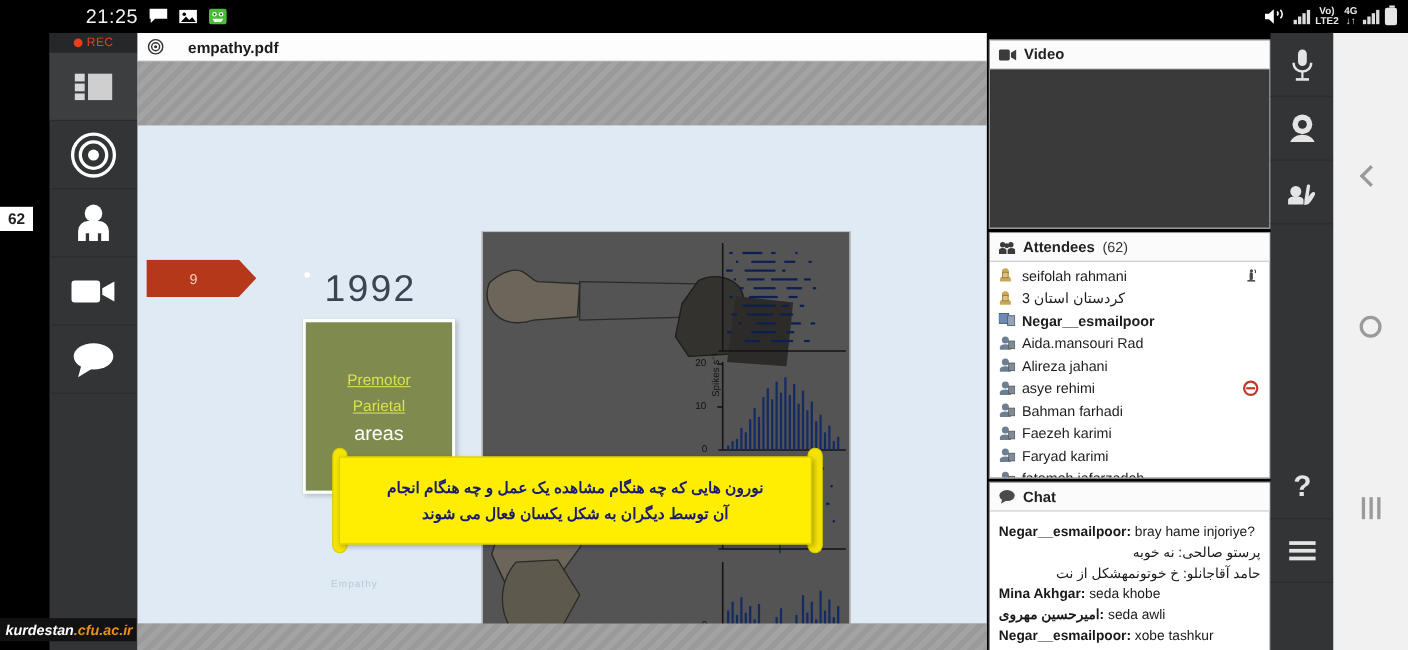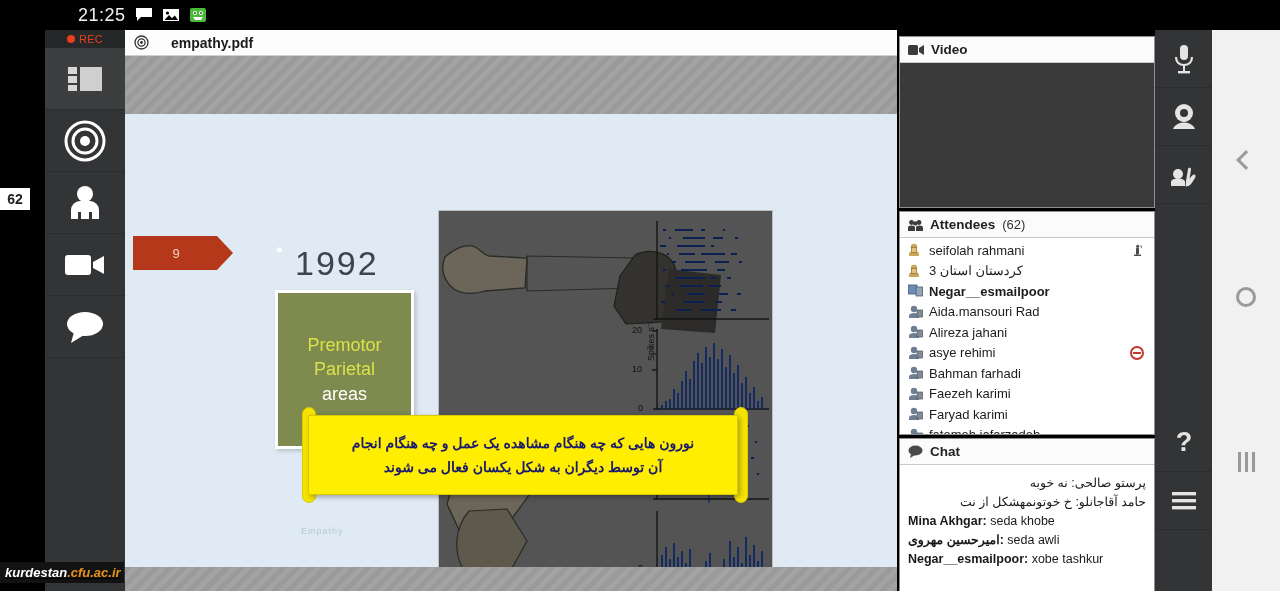--- a/index.html
+++ b/index.html
@@ -51,21 +51,21 @@
 
   .pagearrow { position:absolute; left:8px; top:122px; width:100px; height:34px; background:#b5381a;
                clip-path:polygon(0 0, 84% 0, 100% 50%, 84% 100%, 0 100%);
                display:flex; align-items:center; justify-content:center; }
   .pagearrow span { font-size:13px; color:#f0cfc4; padding-right:14px; }
 
   .year { position:absolute; left:170px; top:130px; font-size:34px; color:#3b4552; letter-spacing:2px; font-weight:300; }
   .greenbox { position:absolute; left:150px; top:176px; width:139px; height:159px; background:#7e8a4e;
               border:3px solid #fff; display:flex; flex-direction:column; align-items:center; justify-content:center;
               box-shadow:2px 2px 4px rgba(0,0,0,.18); }
-  .gb-l1,.gb-l2 { font-size:18px; color:#d9e24a; line-height:24px; }
+  .gb-l1,.gb-l2 { font-size:14px; color:#d9e24a; line-height:24px;text-decoration:underline; }
   .gb-l3 { font-size:18px; color:#ffffff; line-height:26px; }
 
   .figure { position:absolute; left:313px; top:96px; width:335px; height:386px; background:#545454;
             border:1px solid #bdbdbd; overflow:hidden; }
   .ylab { position:absolute; left:205px; top:150px; transform:rotate(-90deg); transform-origin:left top;
           font-size:9px; color:#111; white-space:nowrap; }
   .ytick { position:absolute; font-size:9px; color:#111; }
   .secbar { position:absolute; left:270px; top:358px; width:52px; height:2px; background:#1a1a1a; }
   .seclab { position:absolute; left:278px; top:362px; font-size:9px; color:#1a1a1a; }
 
@@ -73,21 +73,21 @@
              border:1px solid #d8c900; display:flex; flex-direction:column; align-items:center; justify-content:center;
              box-shadow:2px 2px 5px rgba(0,0,0,.3); }
   .co-line { font-size:14px; font-weight:bold; color:#1a1a6e; direction:rtl; line-height:24px; text-align:center; }
   .curl { position:absolute; width:14px; height:96px; background:#f5e400; border:1px solid #d8c900; border-radius:7px; }
   .curl.l { left:177px; top:293px; }
   .curl.r { left:609px; top:293px; }
 
   .emp-footer { position:absolute; left:176px; top:412px; font-size:9px; color:#b9c8d6; letter-spacing:1px; }
 
   .watermark { position:absolute; left:0; bottom:8px; width:124px; height:21px; background:#121212;
-               display:flex; align-items:center; padding-left:5px; font-style:italic; font-weight:bold; font-size:13px;text-decoration:underline; }
+               display:flex; align-items:center; padding-left:5px; font-style:italic; font-weight:bold; font-size:13px; }
   .wm-a { color:#fff; } .wm-b { color:#e8921c; }
 
   
   .rpanel { position:absolute; left:899px; width:256px; background:#fff; border:1px solid #8f8f8f; }
   .phead { height:26px; background:#fbfbfb; border-bottom:1px solid #c9c9c9;
            display:flex; align-items:center; gap:7px; padding-left:8px; }
   .phead-txt { font-size:13.5px; font-weight:bold; color:#222; }
   .phead-cnt { font-size:13px; color:#333; font-weight:normal; }
 
   #video-panel { top:36px; height:172px; }
@@ -138,20 +138,47 @@
         <path fill="#000" d="M2.5 13l4.5-5 3 3.2 2.8-2.6 3.2 4.4z"></path>
       </svg>
       <svg class="sb-ico" width="18" height="16" viewBox="0 0 18 16">
         <rect x="1" y="1" width="16" height="14" rx="2" fill="#4cbb3c"></rect>
         <circle cx="6" cy="6" r="2" fill="#fff"></circle>
           <circle cx="12" cy="6" r="2" fill="#fff"></circle>
         <circle cx="6" cy="6" r="1" fill="#1d5a14"></circle>
           <circle cx="12" cy="6" r="1" fill="#1d5a14"></circle>
         <path fill="#fff" d="M4 10h10l-2 3H6z"></path>
       </svg>
+    </div>
+    <div class="sb-right">
+      <svg width="22" height="16" viewBox="0 0 22 16">
+        <path fill="#fff" d="M1 5.5h3.5L9 1.5v13L4.5 10.5H1z"></path>
+        <path stroke="#fff" stroke-width="1.4" fill="none" d="M12 3.5c1.2 1.2 1.2 2.4 0 3.6M15 2c2.2 2.2 2.2 5.4 0 7.6"></path>
+      </svg>
+      <span class="bars">
+          <i></i>
+          <i></i>
+          <i></i>
+          <i></i>
+        </span>
+      <span class="lte-stack">
+        <span>Vo)</span>
+        <span>LTE2</span>
+      </span>
+      <span class="g4-stack">
+        <span>4G</span>
+        <span>↓↑</span>
+      </span>
+      <span class="bars">
+          <i></i>
+          <i></i>
+          <i></i>
+          <i></i>
+        </span>
+      <span class="batt"></span>
     </div>
   </div>
 
   <div class="leftrail">
     <div class="rec">
       <span class="rec-dot"></span>
       <span class="rec-txt">REC</span>
     </div>
 
     <div class="lr-btn active">
@@ -528,20 +555,21 @@
   <div class="rpanel" id="chat-panel">
     <div class="phead">
       <svg width="15" height="13" viewBox="0 0 15 13">
         <ellipse cx="7.5" cy="5.5" rx="7" ry="5" fill="#4a4a4a"></ellipse>
         <path fill="#4a4a4a" d="M3 9l-1 4 5-3z"></path>
       </svg>
       <span class="phead-txt">Chat</span>
     </div>
     <div class="chat-clip"></div>
     <div class="chat-body" id="chat-body">
+        <div class="chat-row"><span class="chat-who">Negar__esmailpoor: </span><span>bray hame injoriye?</span></div>
         <div class="chat-row rtl"><span>پرستو صالحی: نه خوبه</span></div>
         <div class="chat-row rtl"><span>حامد آقاجانلو: خ خوتونمهشکل از نت</span></div>
         <div class="chat-row"><span class="chat-who">Mina Akhgar: </span><span>seda khobe</span></div>
         <div class="chat-row"><span class="chat-who">امیرحسین مهروی: </span><span>seda awli</span></div>
         <div class="chat-row"><span class="chat-who">Negar__esmailpoor: </span><span>xobe tashkur</span></div>
       </div>
   </div>
 
   <div class="rightrail">
     <div class="rr-btn">

